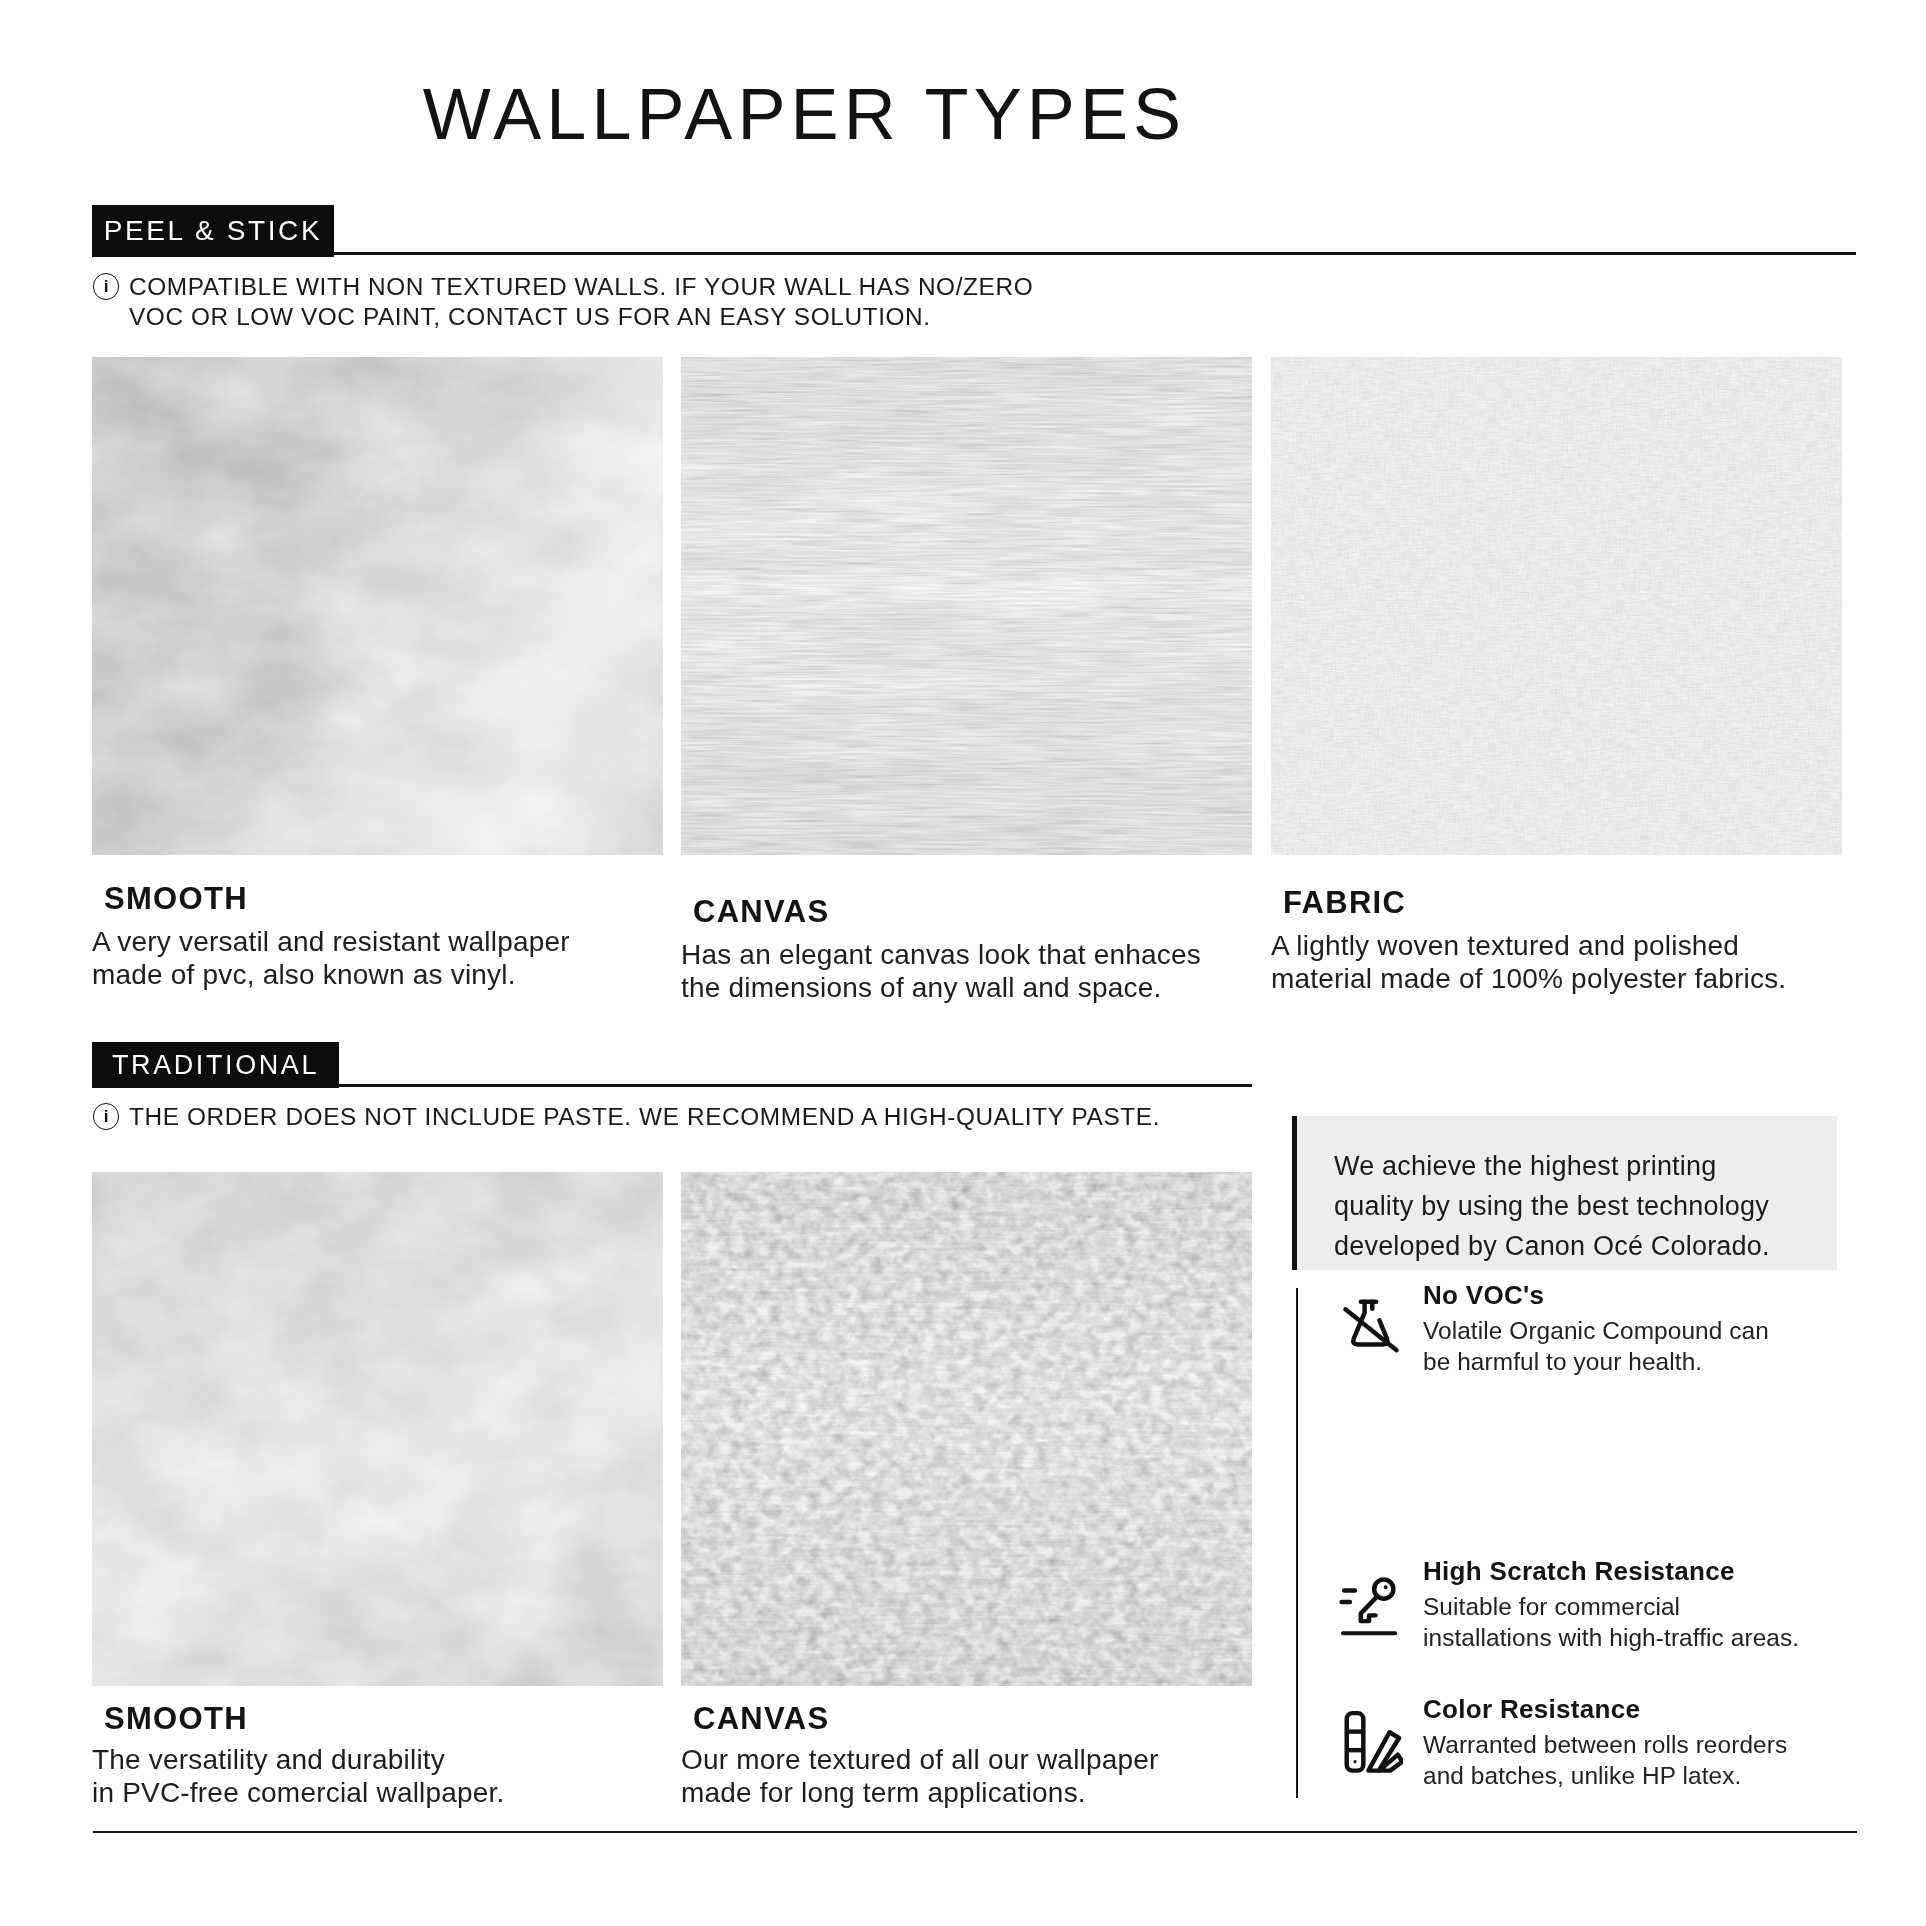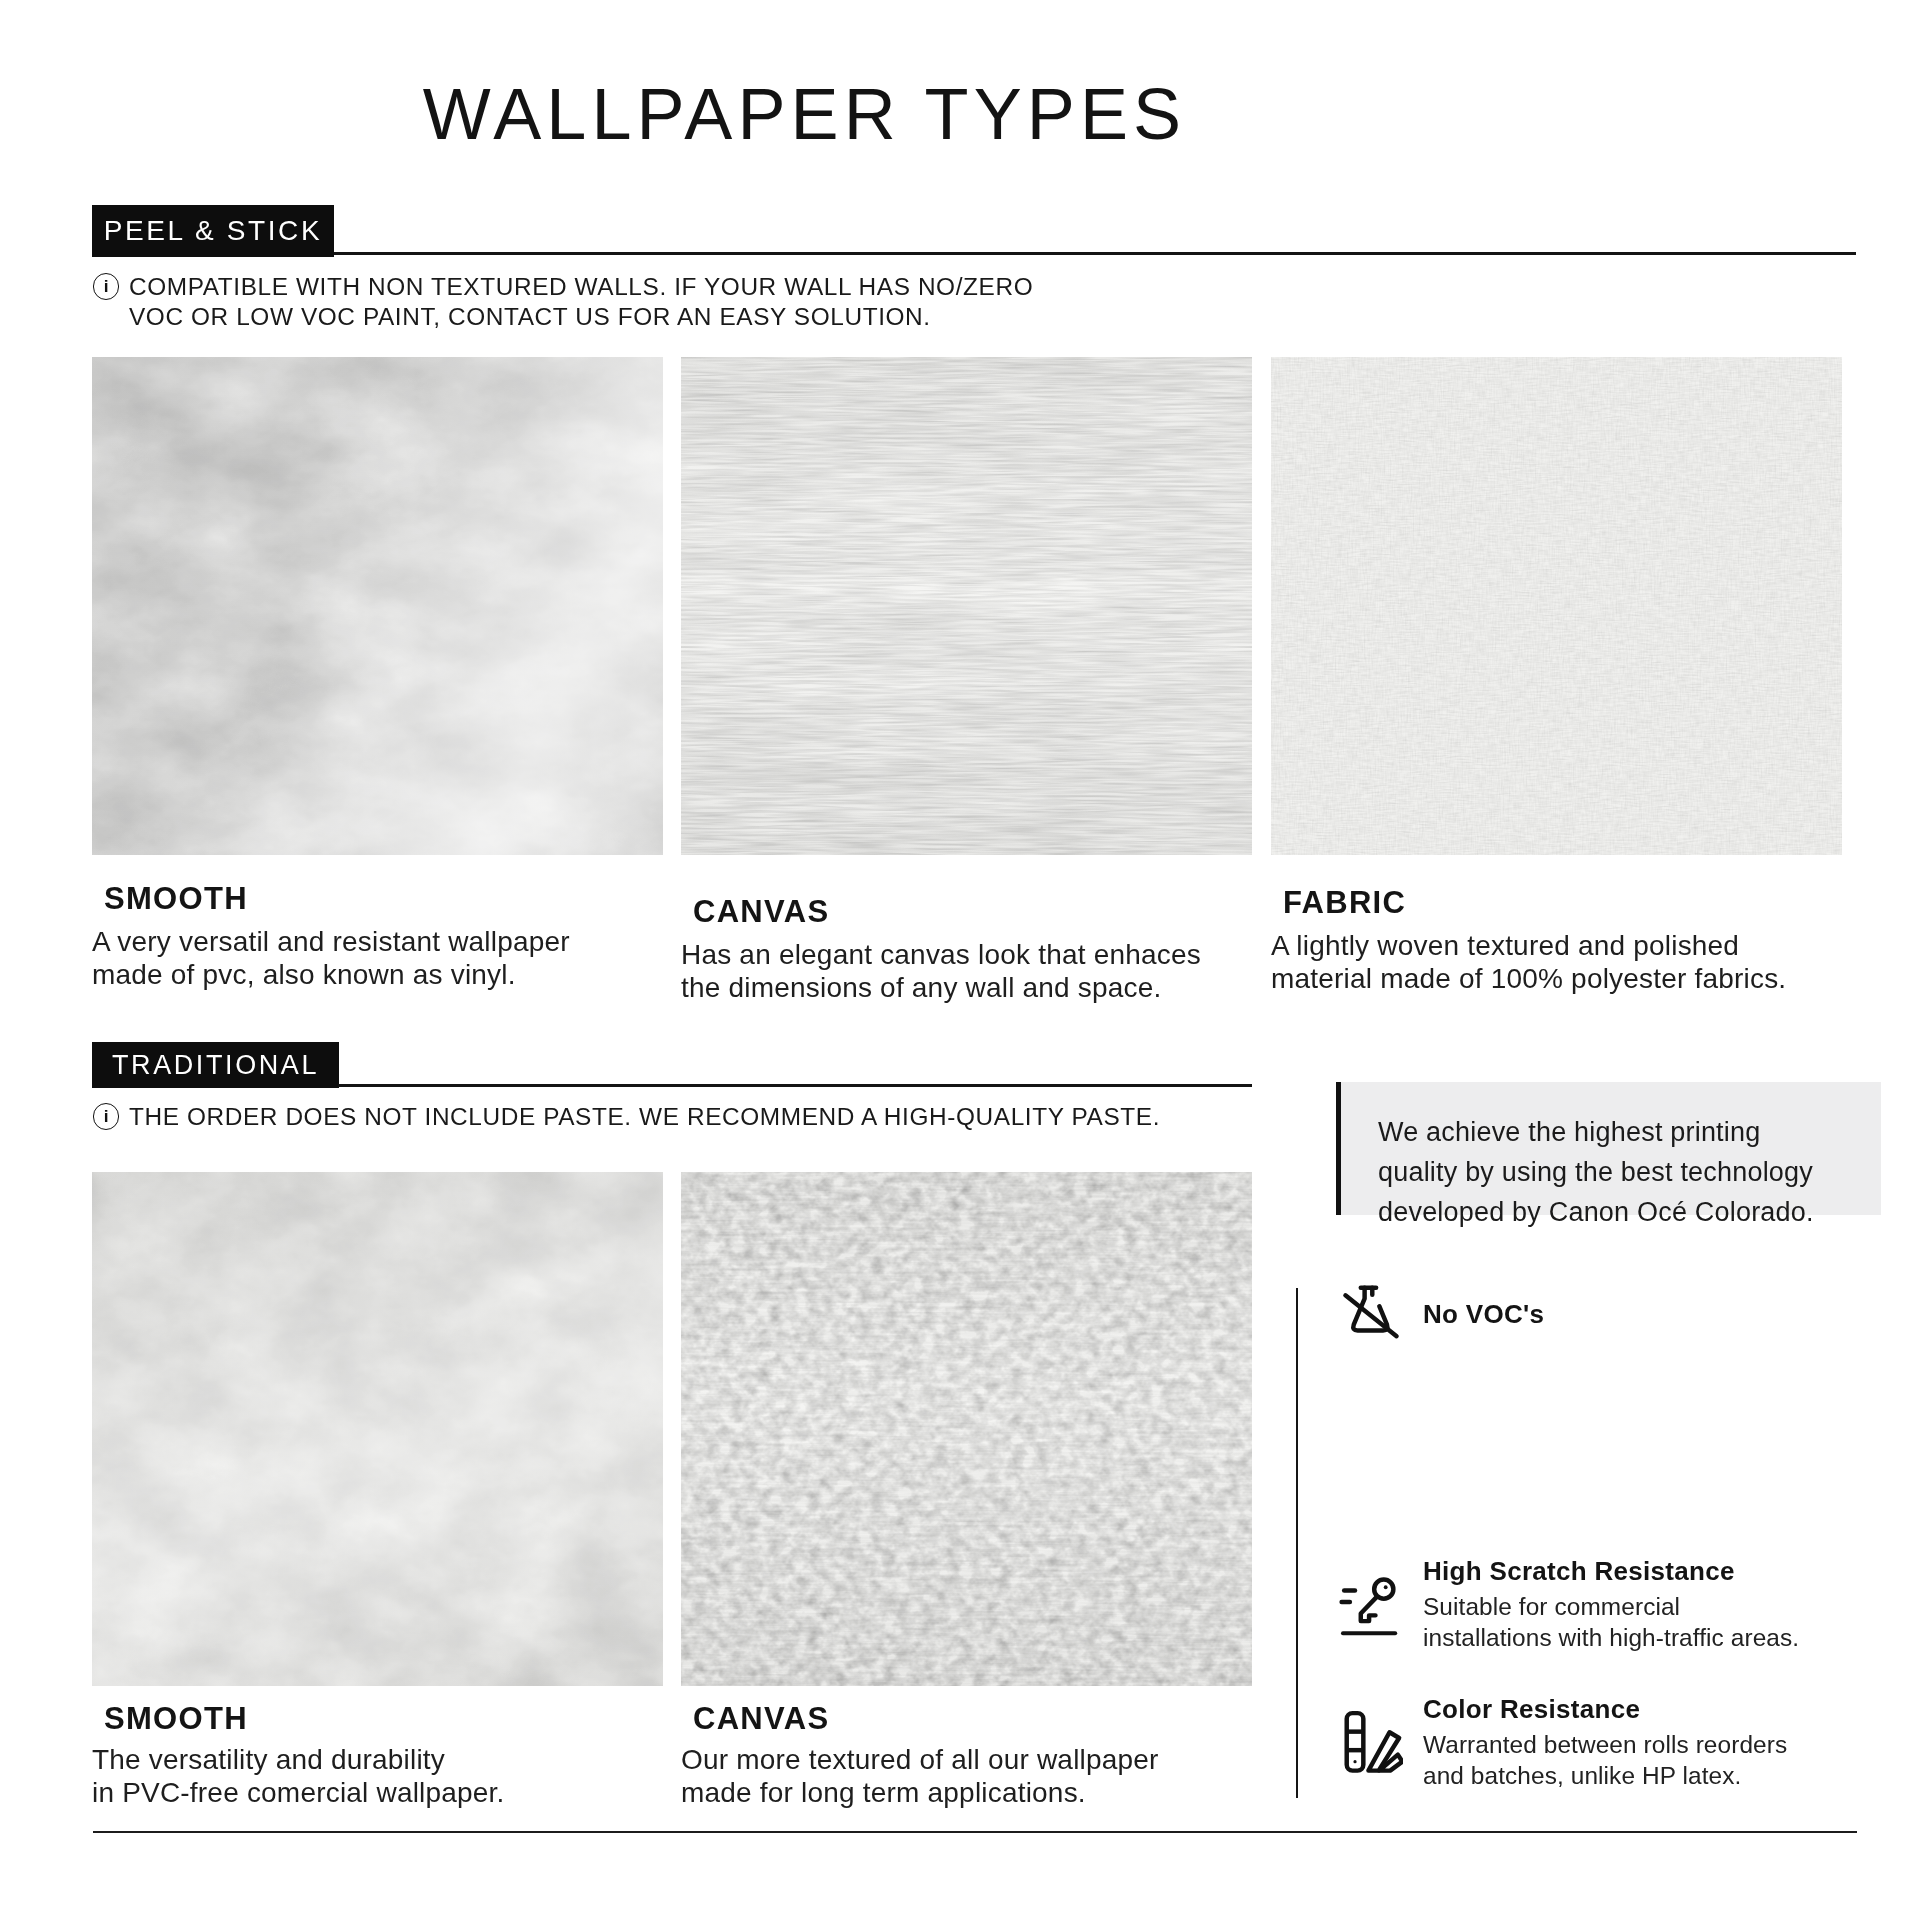--- a/index.html
+++ b/index.html
@@ -65,24 +65,23 @@
   .row2 .card-title{margin-top:14.8px;}
   .mt-canvas{margin-top:39px;}
   .mt-fabric{margin-top:29.5px;}
   .card-desc{
     margin-top:8.3px;font-size:28px;line-height:33px;color:#1e1e1e;white-space:pre-line;letter-spacing:0.2px;
   }
   .row2 .card-desc{margin-top:6.4px;}
 
   
   .quality-panel{
-    left:1292px;top:1082px;width:545px;height:133px;box-sizing:border-box;
+    left:1292px;top:1116px;width:545px;height:154px;box-sizing:border-box;
     background:#ededee;border-left:5.8px solid #111;
     padding:29.5px 18px 0 37px;
-    margin-left:44px;
   }
   .quality-text{font-size:27px;line-height:40px;color:#1b1b1b;white-space:pre-line;letter-spacing:0.2px;}
 
   .feature{position:absolute;left:1339px;width:533px;display:flex;gap:20px;align-items:center;}
   .f1{top:1280px;} .f2{top:1418px;} .f3{top:1556px;} .f4{top:1694px;}
   .feature-icon{flex:0 0 auto;width:64px;height:69px;}
   .feature-icon svg{width:64px;height:69px;display:block;}
   .feature-title{font-size:26px;font-weight:700;color:#141414;line-height:31px;letter-spacing:0.3px;}
   .feature-desc{margin-top:3.9px;font-size:24.4px;line-height:31px;color:#222;white-space:pre-line;letter-spacing:0.1px;}
 </style>
@@ -235,20 +234,22 @@
         <g fill="none" stroke="#111" stroke-width="7" stroke-linecap="round" stroke-linejoin="round">
           <path d="M34 12 h24"></path>
           <path d="M40 12 v17 L23 70 q-3 9 6 9 h40 q9 0 6 -9 L63 41"></path>
           <path d="M52 12 v11"></path>
           <line x1="10" y1="24" x2="90" y2="88"></line>
         </g>
       </svg>
     </span>
     <span>
       <div class="feature-title">No VOC's</div>
+      <div class="feature-desc">Volatile Organic Compound can
+be harmful to your health.</div>
     </span>
   </div>
 
 
   <div class="feature f3">
     <span class="feature-icon">
       <svg viewBox="0 0 100 108">
         <g fill="none" stroke="#111" stroke-width="7" stroke-linecap="round" stroke-linejoin="round">
           <circle cx="70" cy="30" r="15"></circle>
           <circle cx="73" cy="27" r="3" fill="#111" stroke="none"></circle>

